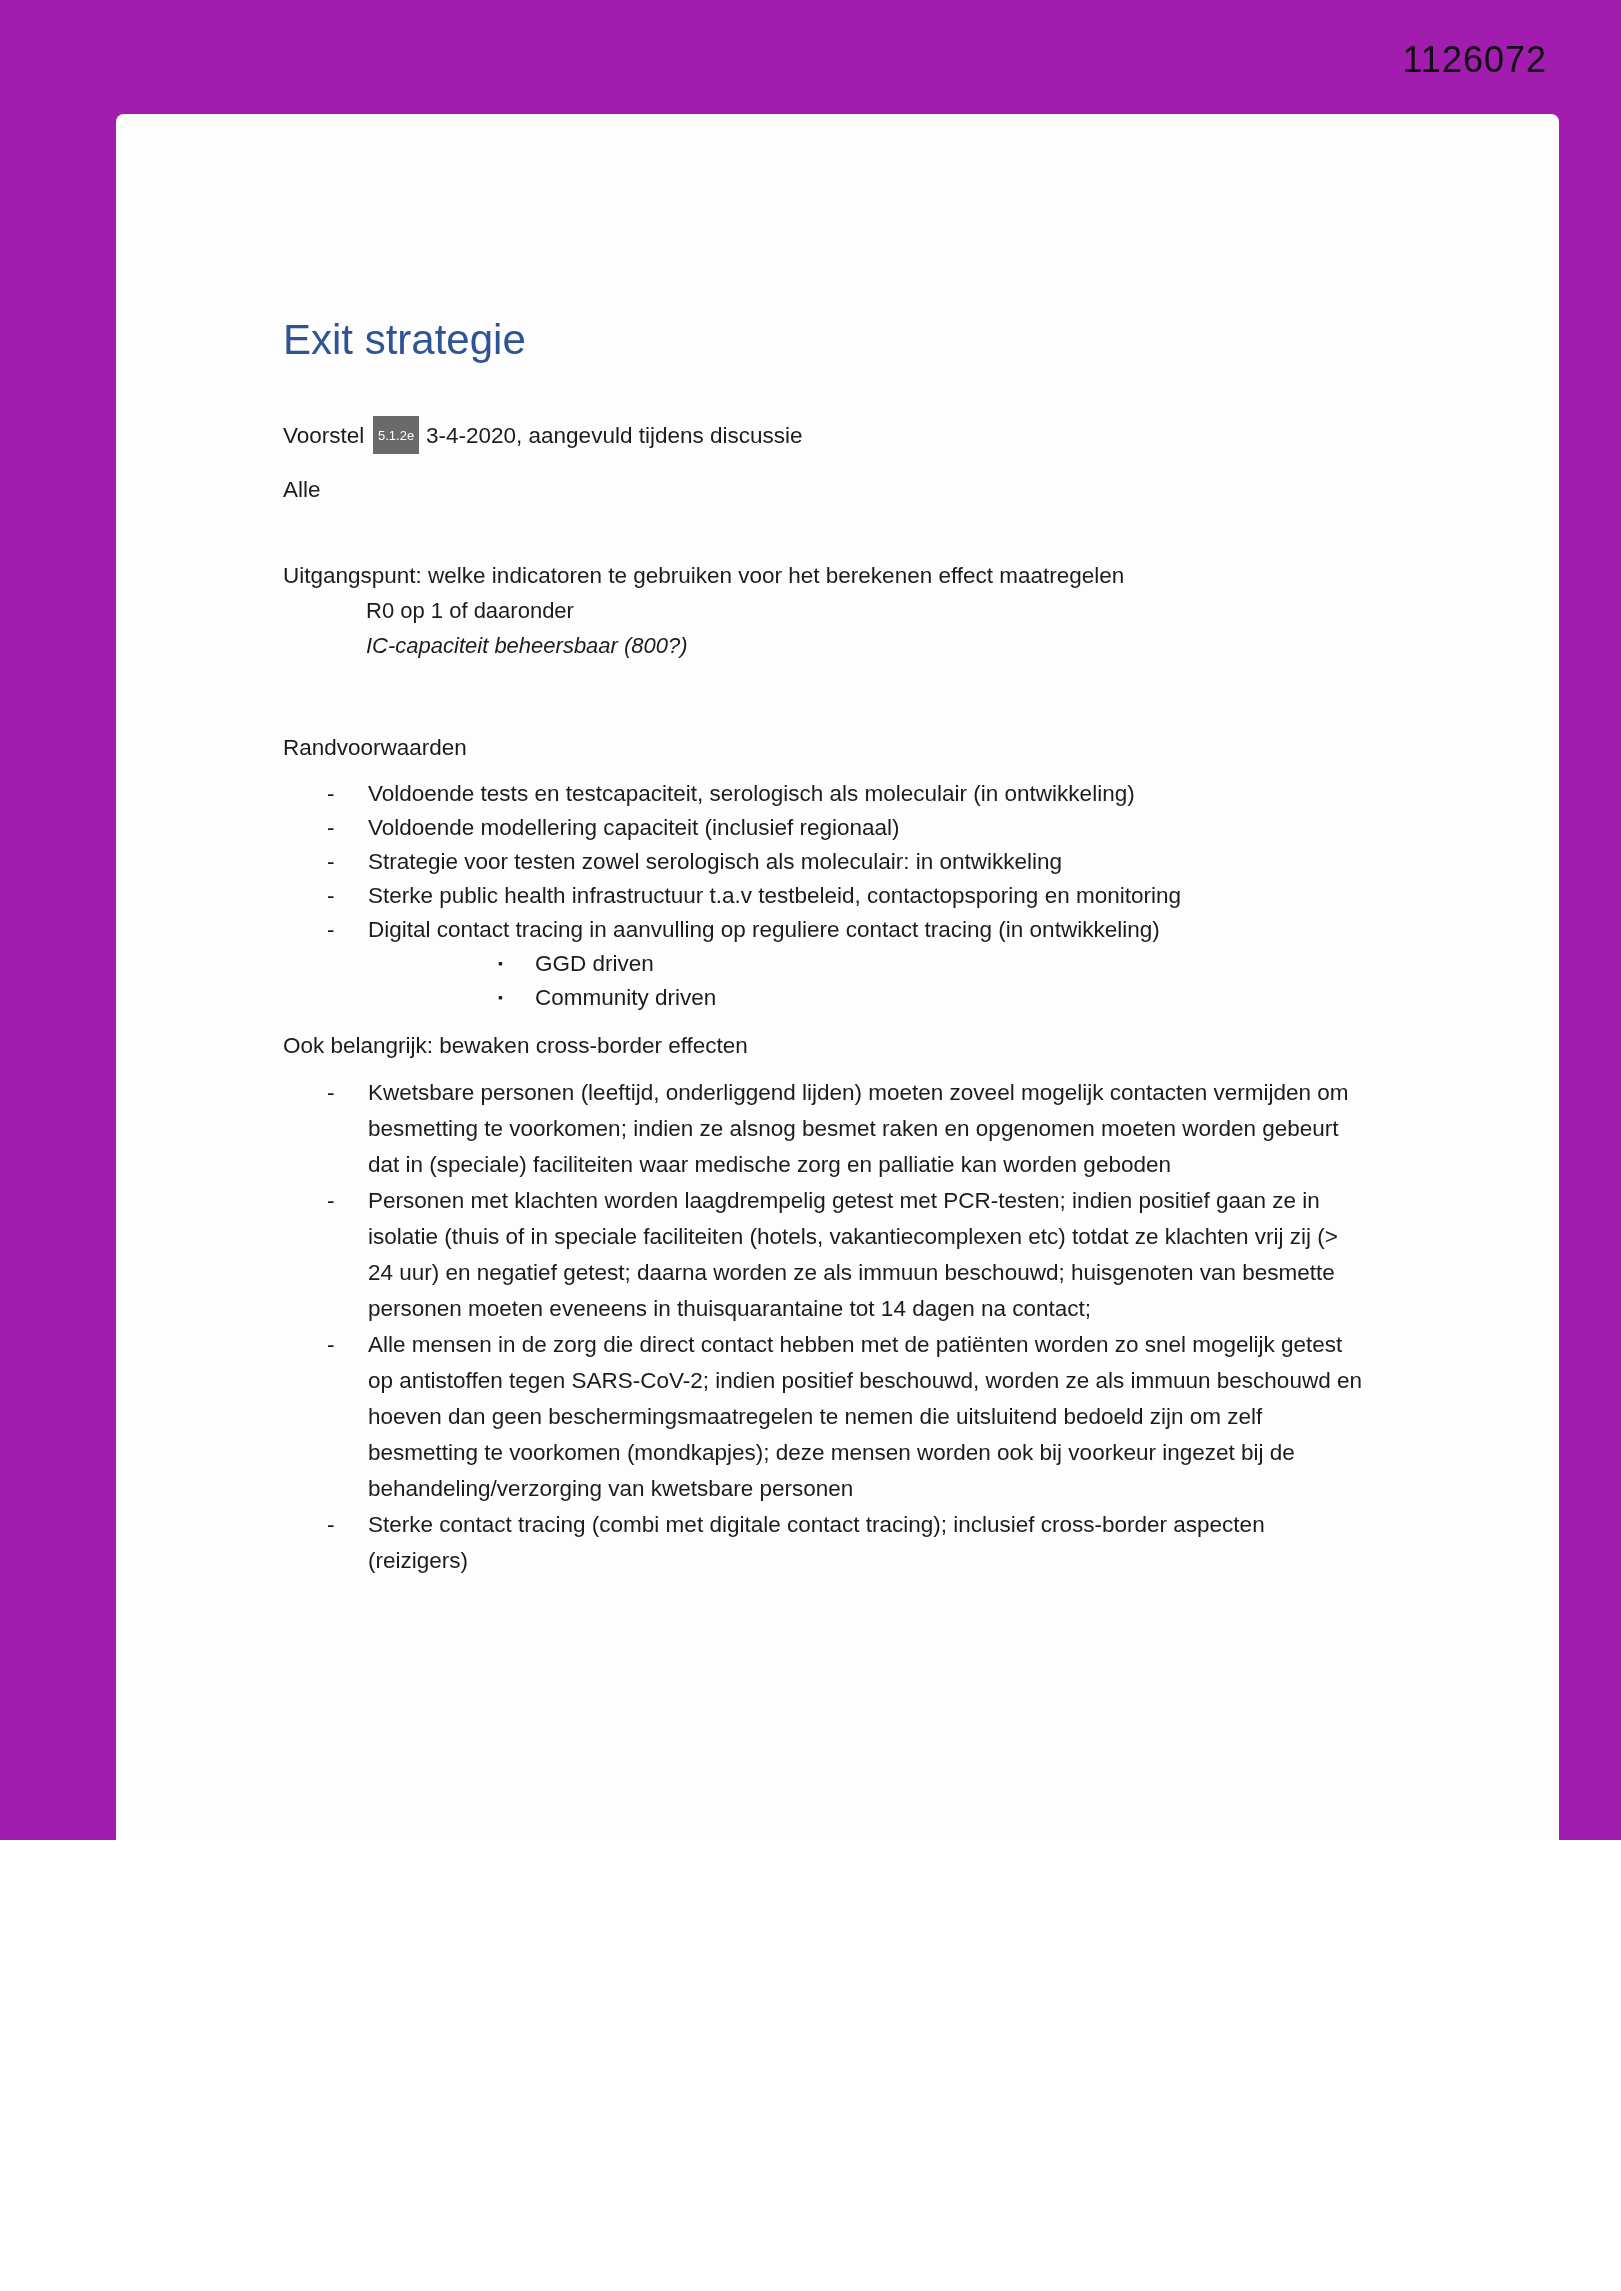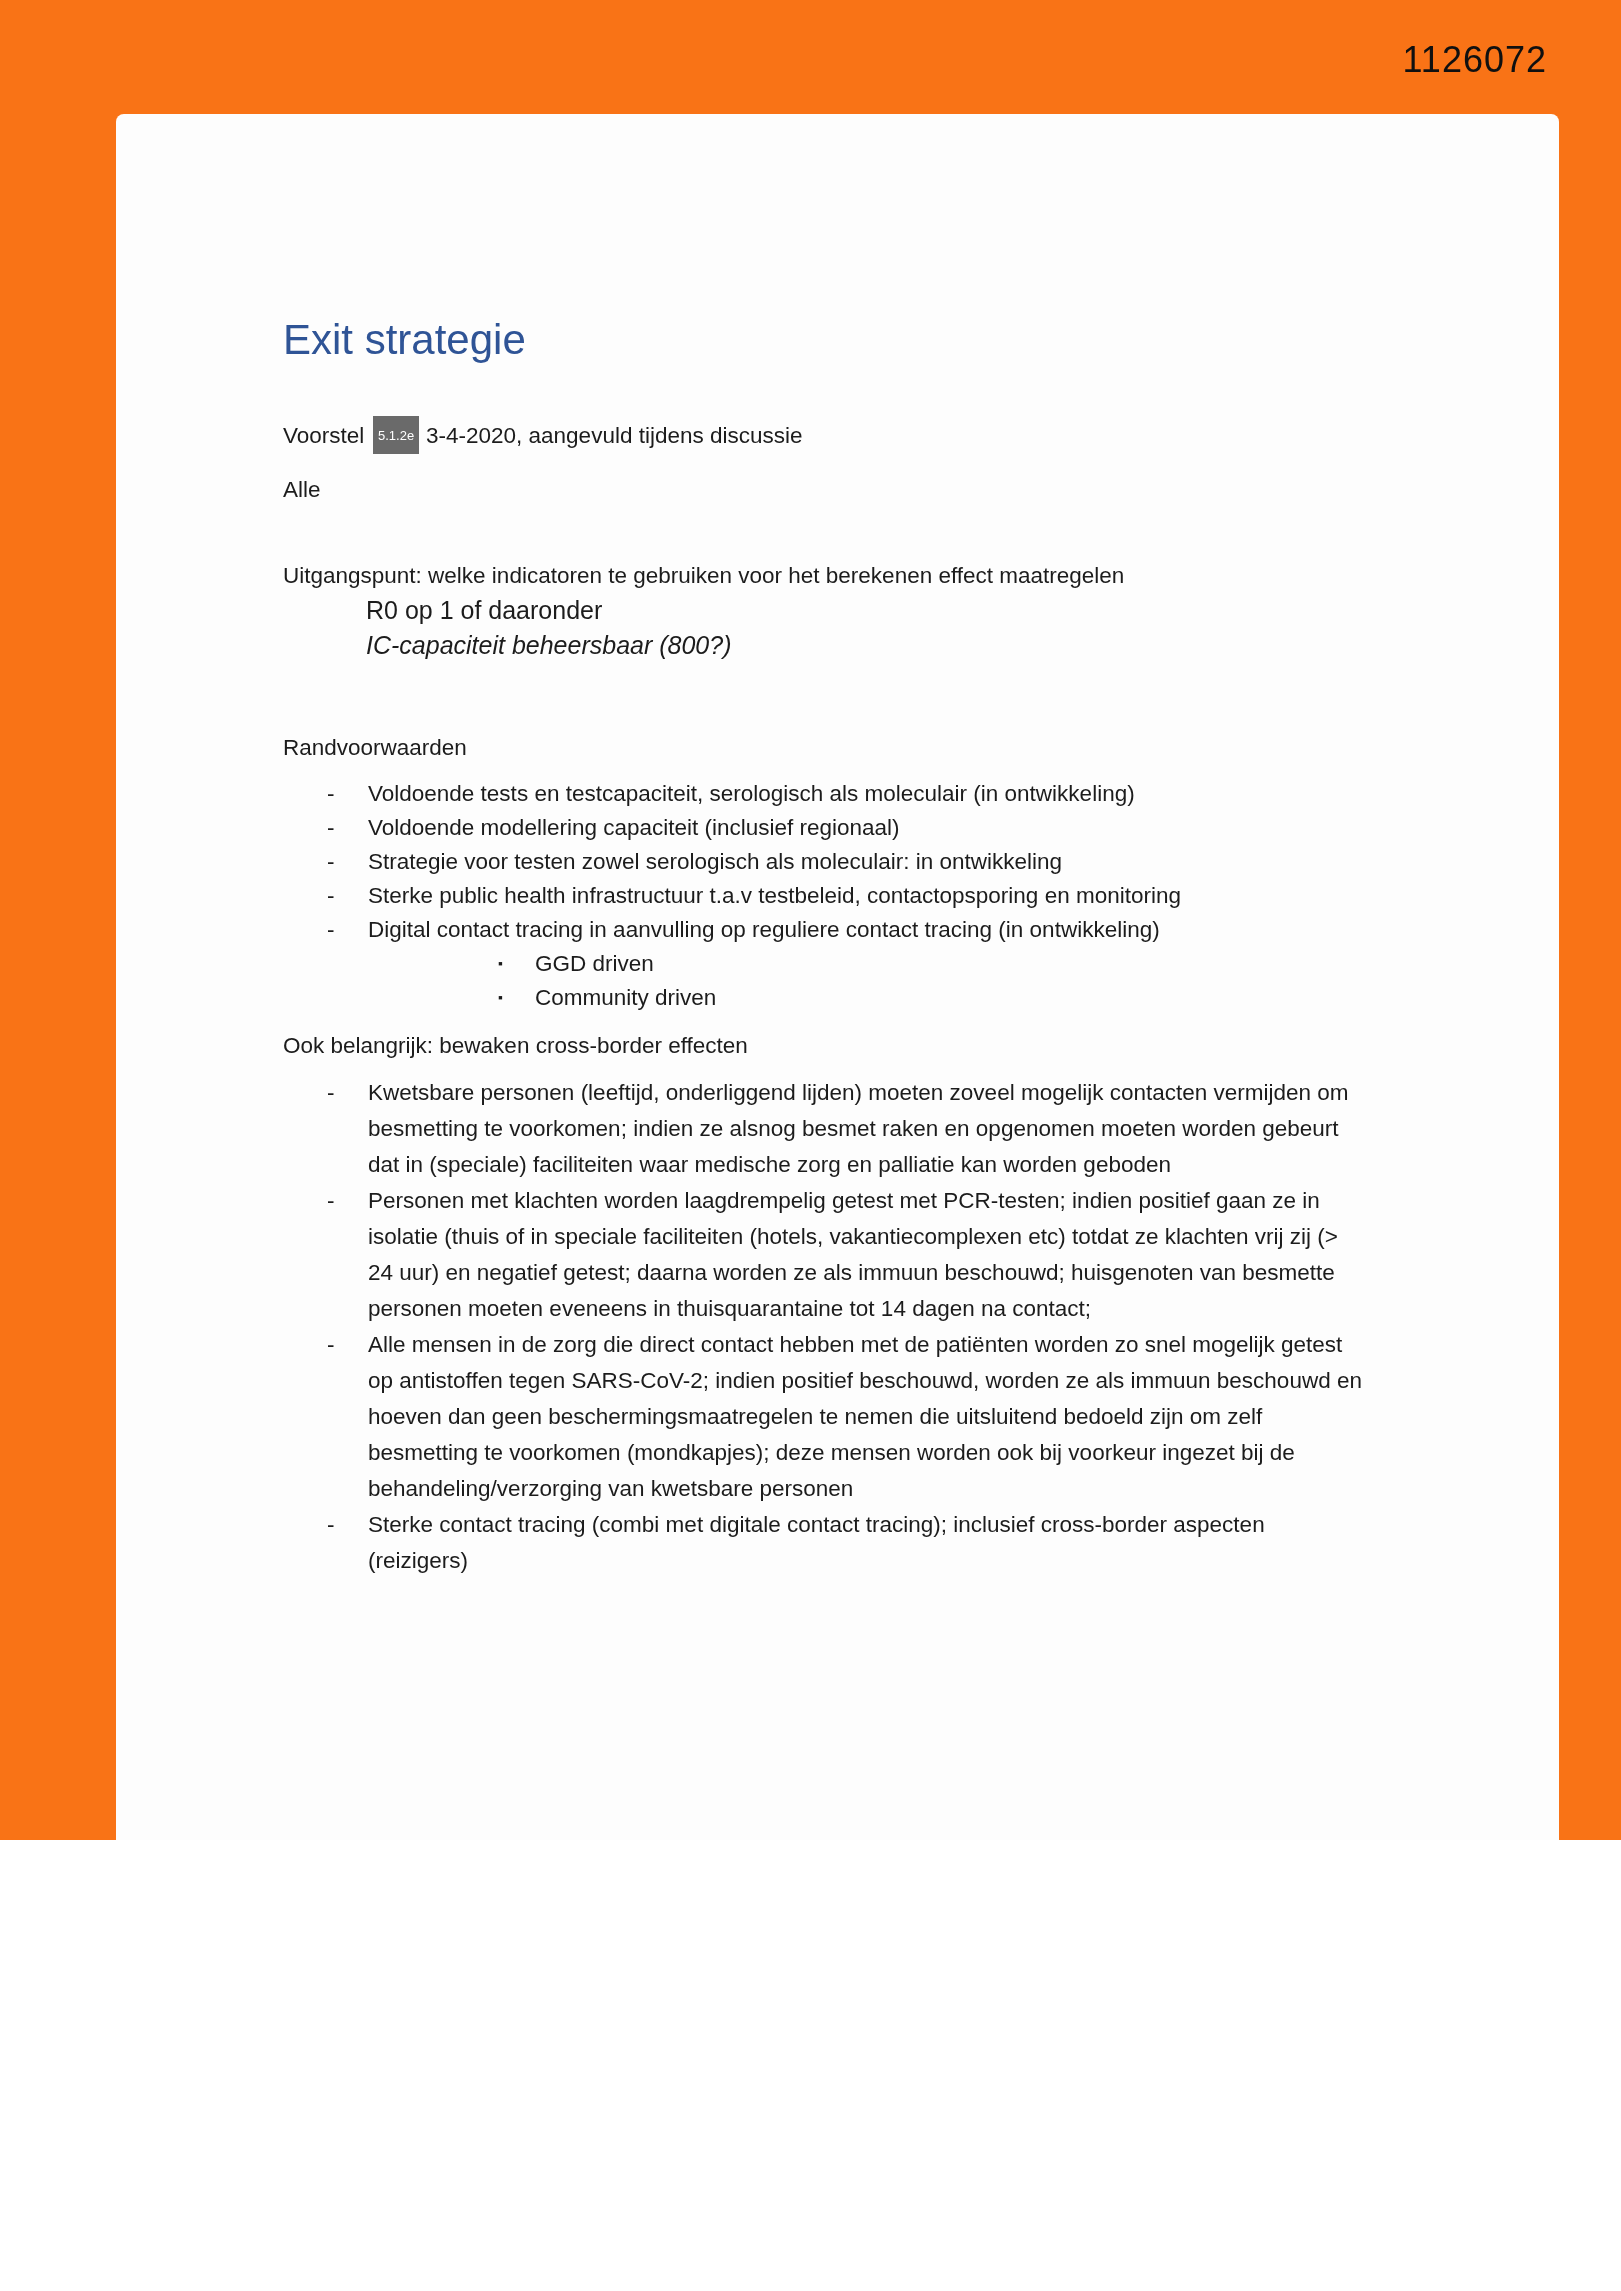--- a/index.html
+++ b/index.html
@@ -1,20 +1,20 @@
 <!DOCTYPE html>
 <html><head>
 <meta charset="utf-8">
 <style>
   html, body { margin: 0; padding: 0; background: #ffffff; }
   .canvas {
     position: relative;
     width: 1621px;
     height: 1840px;
-    background: #f97316;
+    background: #a21caf;
     font-family: "Liberation Sans", sans-serif;
     color: #1c1c1c;
     overflow: hidden;
   }
   .doc-number {
     position: absolute;
     top: 39px;
     right: 74px;
     font-size: 36px;
     color: #101010;
@@ -61,21 +61,21 @@
   .mt-uitgangspunt { margin-top: 51px; }
   .mt-item1      { margin-top: 15.7px; }
   .mt-item2      { margin-top: 11.8px; font-style: italic; }
   .mt-rand       { margin-top: 67px; }
   .mt-ook        { margin-top: 13.7px; }
   .mt-uitgangspunten { margin-top: 71px; }
   .mt-individuele { margin-top: 13.7px; }
   .indent1 {
     margin: 0;
     margin-left: 83px;
-    font-size: 25px;
+    font-size: 22px;
     line-height: 35px;
   }
   ul.dash-list, ul.square-list {
     list-style: none;
     margin: 0;
     padding: 0;
   }
   ul.dash-list { margin-top: 11.8px; }
   .dash-item {
     display: flex;

